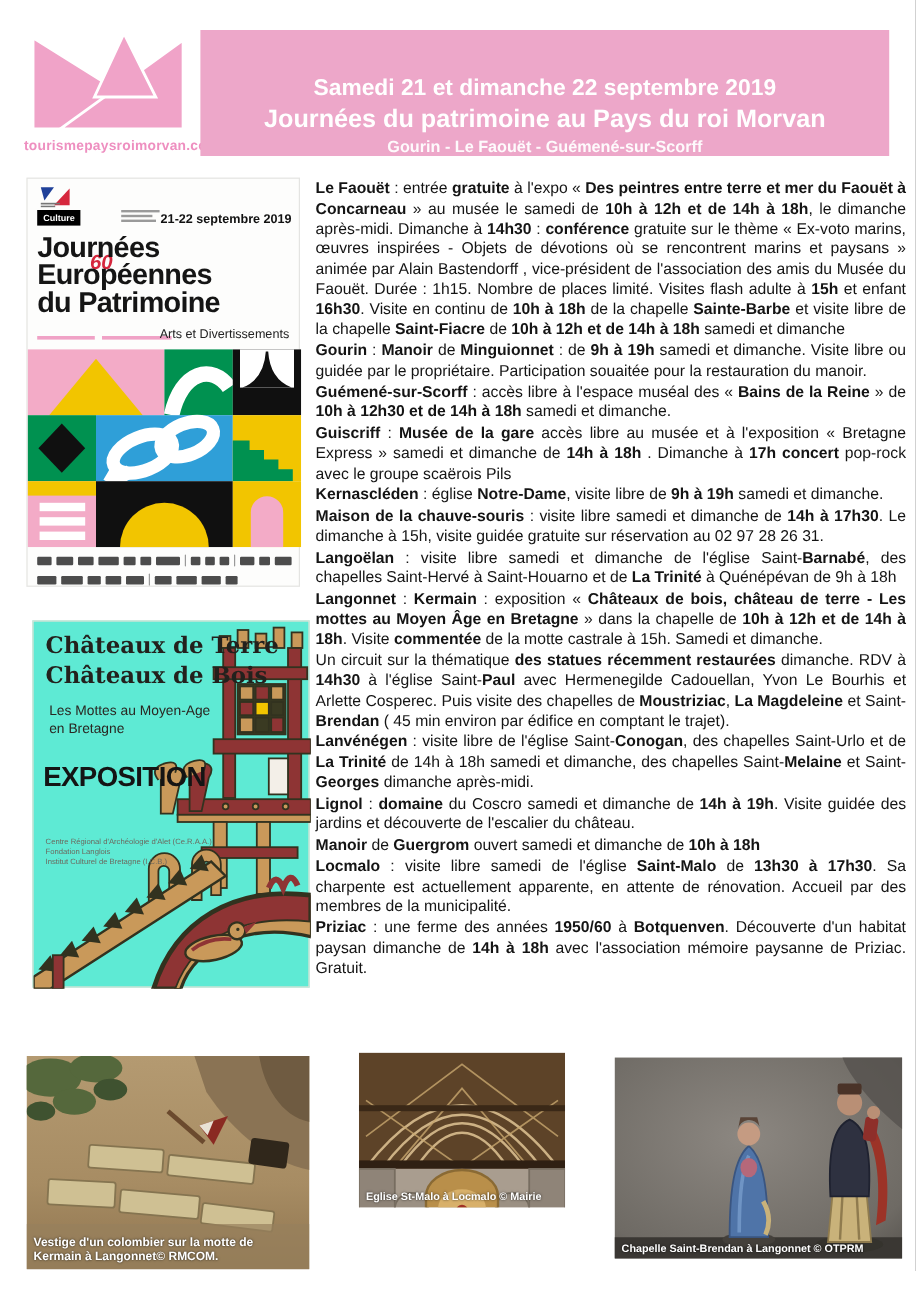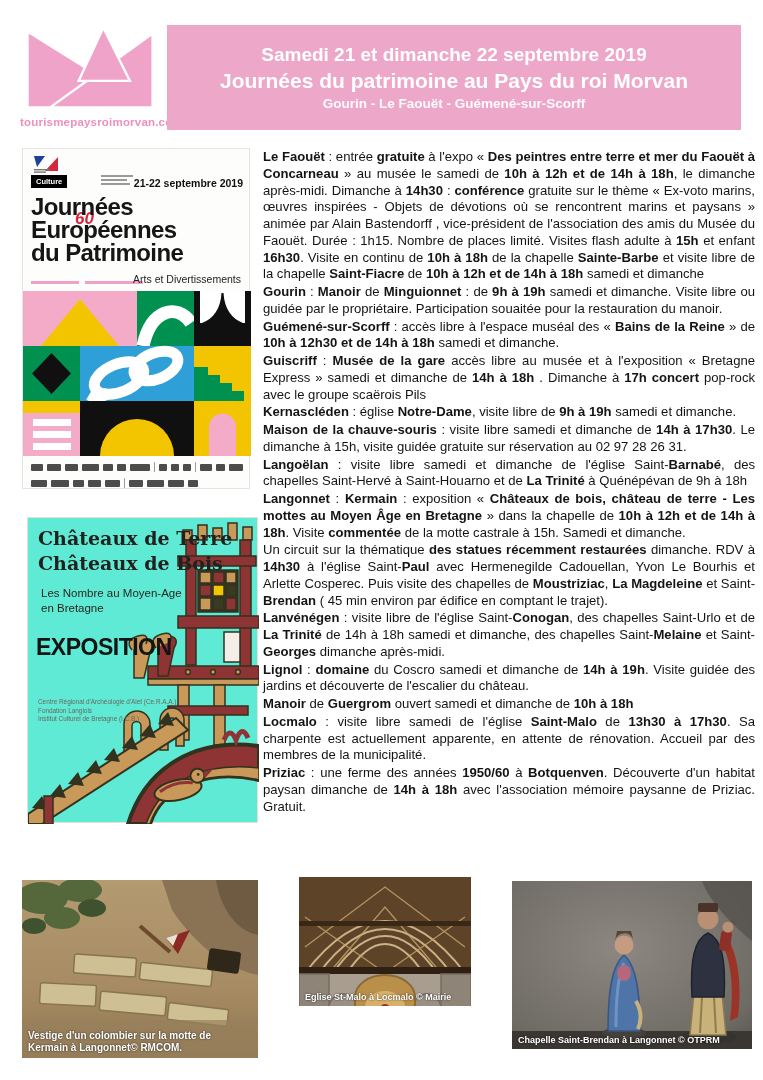--- a/index.html
+++ b/index.html
@@ -4,21 +4,21 @@
 <style>
   * { box-sizing: border-box; margin: 0; padding: 0; }
   body { background:#888; font-family:"Liberation Sans", sans-serif; }
   .page { position:relative; width:763px; height:1080px; background:#ffffff; margin:0 auto; overflow:hidden; }
 
   
   .brand { position:absolute; left:20px; top:24px; width:142px; height:104px; }
   .brand svg { display:block; }
   .brand-url { margin-top:2px; color:#ee8fc0; font-weight:bold; font-size:11.5px; letter-spacing:0.2px; }
   .banner { position:absolute; left:167px; top:25px; width:574px; height:105px; background:#eda7c9;
-            color:#fff; text-align:center; display:flex; flex-direction:column; justify-content:center; gap:3px; }
+            color:#fff; text-align:center; display:flex; flex-direction:column; justify-content:flex-end; gap:3px; }
   .banner-l1 { font-size:19px; font-weight:bold; }
   .banner-l2 { font-size:21px; font-weight:bold; }
   .banner-l3 { font-size:13.5px; font-weight:bold; opacity:0.95; }
 
   
   .poster1 { position:absolute; left:22px; top:148px; width:228px; height:341px; background:#fdfdfc; border:1px solid #e4e4e2; }
   .p1-top { position:absolute; left:8px; top:6px; right:6px; height:38px; }
   .marianne { position:absolute; left:2px; top:0; }
   .culture-box { position:absolute; left:0px; top:20px; background:#000000; color:#fff; font-size:7.5px; font-weight:bold; padding:2px 5px; }
   .sixty { position:absolute; left:44px; top:14px; color:#d6273d; font-size:17px; font-weight:bold; font-style:italic;margin-top:40px; }
@@ -247,21 +247,21 @@
           <circle cx="173" cy="261" r="1.4" fill="#32321f"></circle>
           <path d="M132,270 q16,-8 34,-2" stroke="#8e3434" stroke-width="3" fill="none"></path>
         </g>
       </g>
     </svg>
     <div class="p2-title">
       <div>Châteaux de Terre</div>
       <div>Châteaux de Bois</div>
     </div>
     <div class="p2-subtitle">
-      <div>Les Nombre au Moyen-Age</div>
+      <div>Les Mottes au Moyen-Age</div>
       <div>en Bretagne</div>
     </div>
     <div class="p2-expo">EXPOSITION</div>
     <div class="p2-credits">
       <div>Centre Régional d'Archéologie d'Alet (Ce.R.A.A.)</div>
       <div>Fondation Langlois</div>
       <div>Institut Culturel de Bretagne (I.C.B.)</div>
     </div>
   </div>
 

